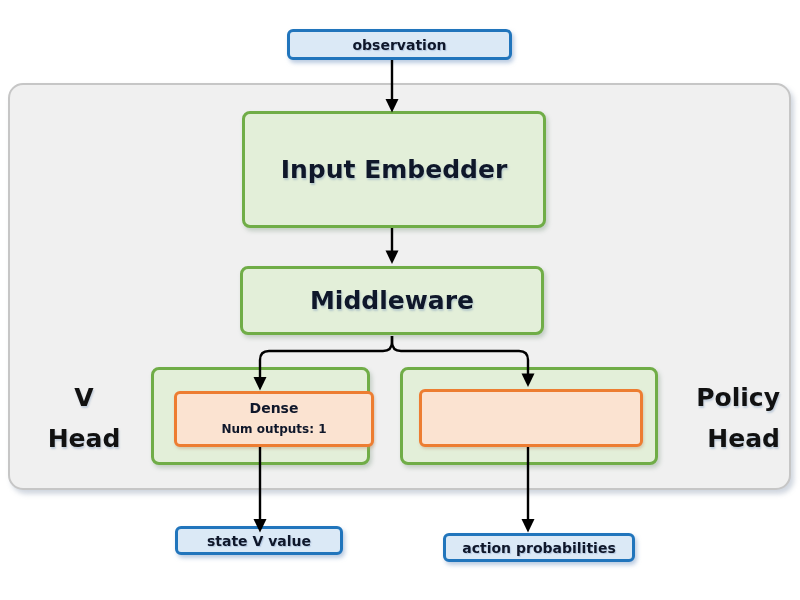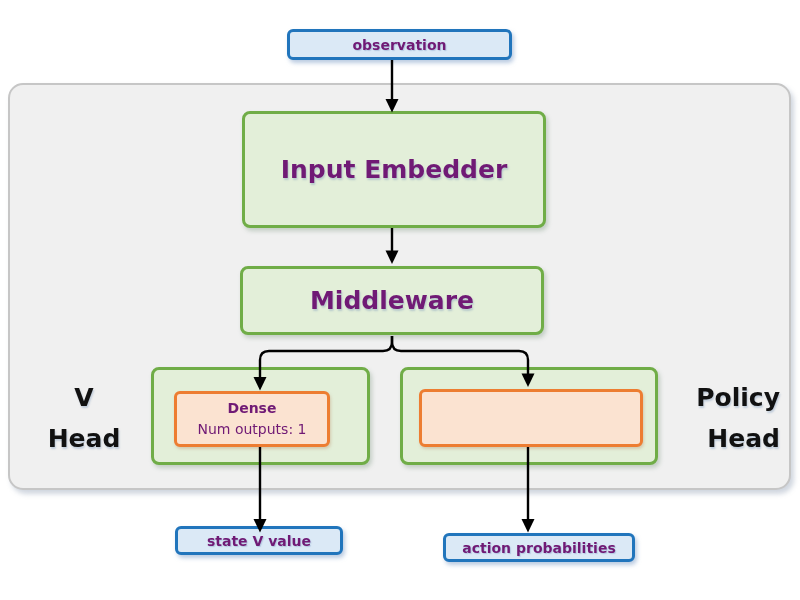--- a/index.html
+++ b/index.html
@@ -24,21 +24,21 @@
     border: 2px solid #c6c6c6;
     border-radius: 15px;
     box-shadow: 3px 4px 5px rgba(150,165,185,0.45);
   }
   .box {
     position: absolute;
     display: flex;
     align-items: center;
     justify-content: center;
     text-align: center;
-    color: #701a75;
+    color: #0f172a;
     box-sizing: border-box;
   }
   .blue-box {
     background: #dbe9f6;
     border: 3px solid #2175bc;
     border-radius: 6px;
     font-weight: bold;
     font-size: 14px;
     box-shadow: 2px 3px 4px rgba(130,160,200,0.55);
     text-shadow: 1px 1px 1px rgba(130,160,200,0.45);
@@ -60,38 +60,38 @@
     border-radius: 6px;
     flex-direction: column;
     line-height: 21px;
     box-shadow: 1px 2px 3px rgba(190,150,115,0.40);
   }
   .orange-box .dense-title {
     font-weight: bold;
     font-size: 14px;
   }
   .orange-box .dense-detail {
-    font-weight: normal;
-    font-size: 14px;
+    font-weight: bold;
+    font-size: 12px;
   }
   .head-label {
     position: absolute;
     text-align: center;
     font-weight: bold;
     font-size: 25px;
     line-height: 41px;
     color: #111111;
     text-shadow: 1px 2px 2px rgba(120,150,185,0.40);
   }
   #obs-box        { left: 287px; top: 29px;  width: 225px; height: 31px; }
   #input-embedder { left: 242px; top: 111px; width: 304px; height: 117px; }
   #middleware     { left: 240px; top: 266px; width: 304px; height: 69px; }
   #v-head-box     { left: 151px; top: 367px; width: 219px; height: 98px; }
   #policy-head-box{ left: 400px; top: 367px; width: 258px; height: 98px; }
-  #v-dense        { left: 174px; top: 391px; width: 156px; height: 56px; }
+  #v-dense        { left: 174px; top: 391px; width: 200px; height: 56px; }
   #policy-dense   { left: 419px; top: 389px; width: 224px; height: 58px; }
   #v-head-label      { left: 28px;  top: 377px; width: 112px; }
   #policy-head-label { left: 658px; top: 377px; width: 122px; text-align: right; }
   #state-v-box    { left: 175px; top: 526px; width: 168px; height: 29px; }
   #action-prob-box{ left: 443px; top: 533px; width: 192px; height: 29px; }
   .arrow-layer {
     position: absolute;
     left: 0; top: 0;
     width: 800px; height: 600px;
     pointer-events: none;

